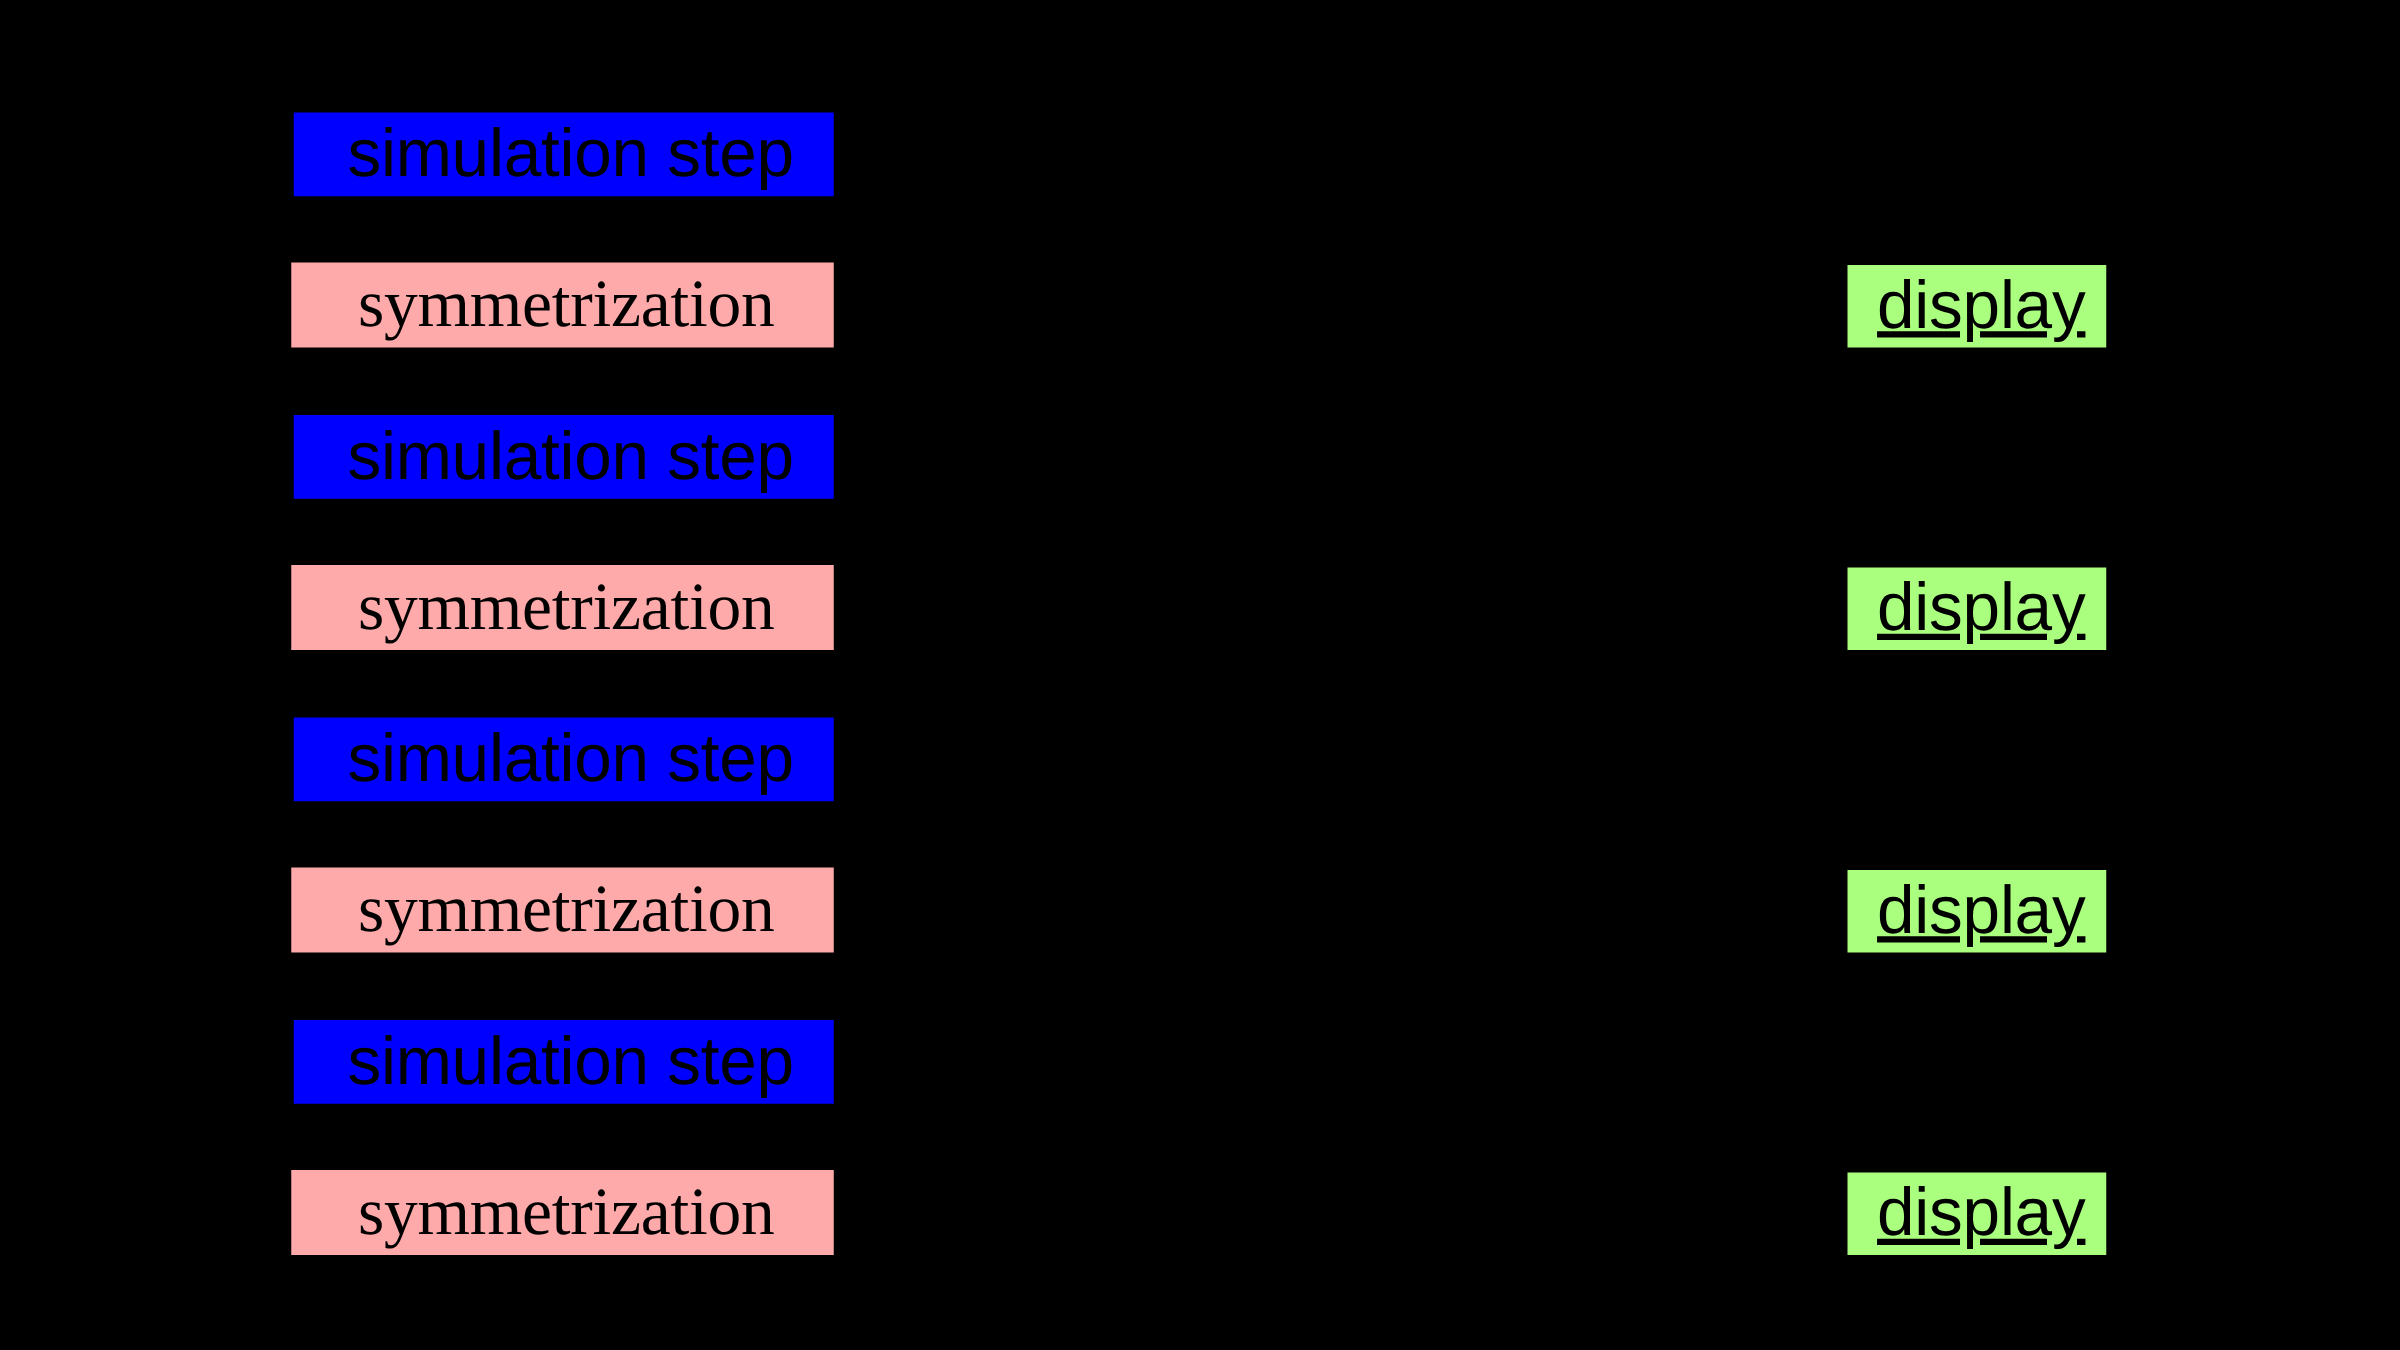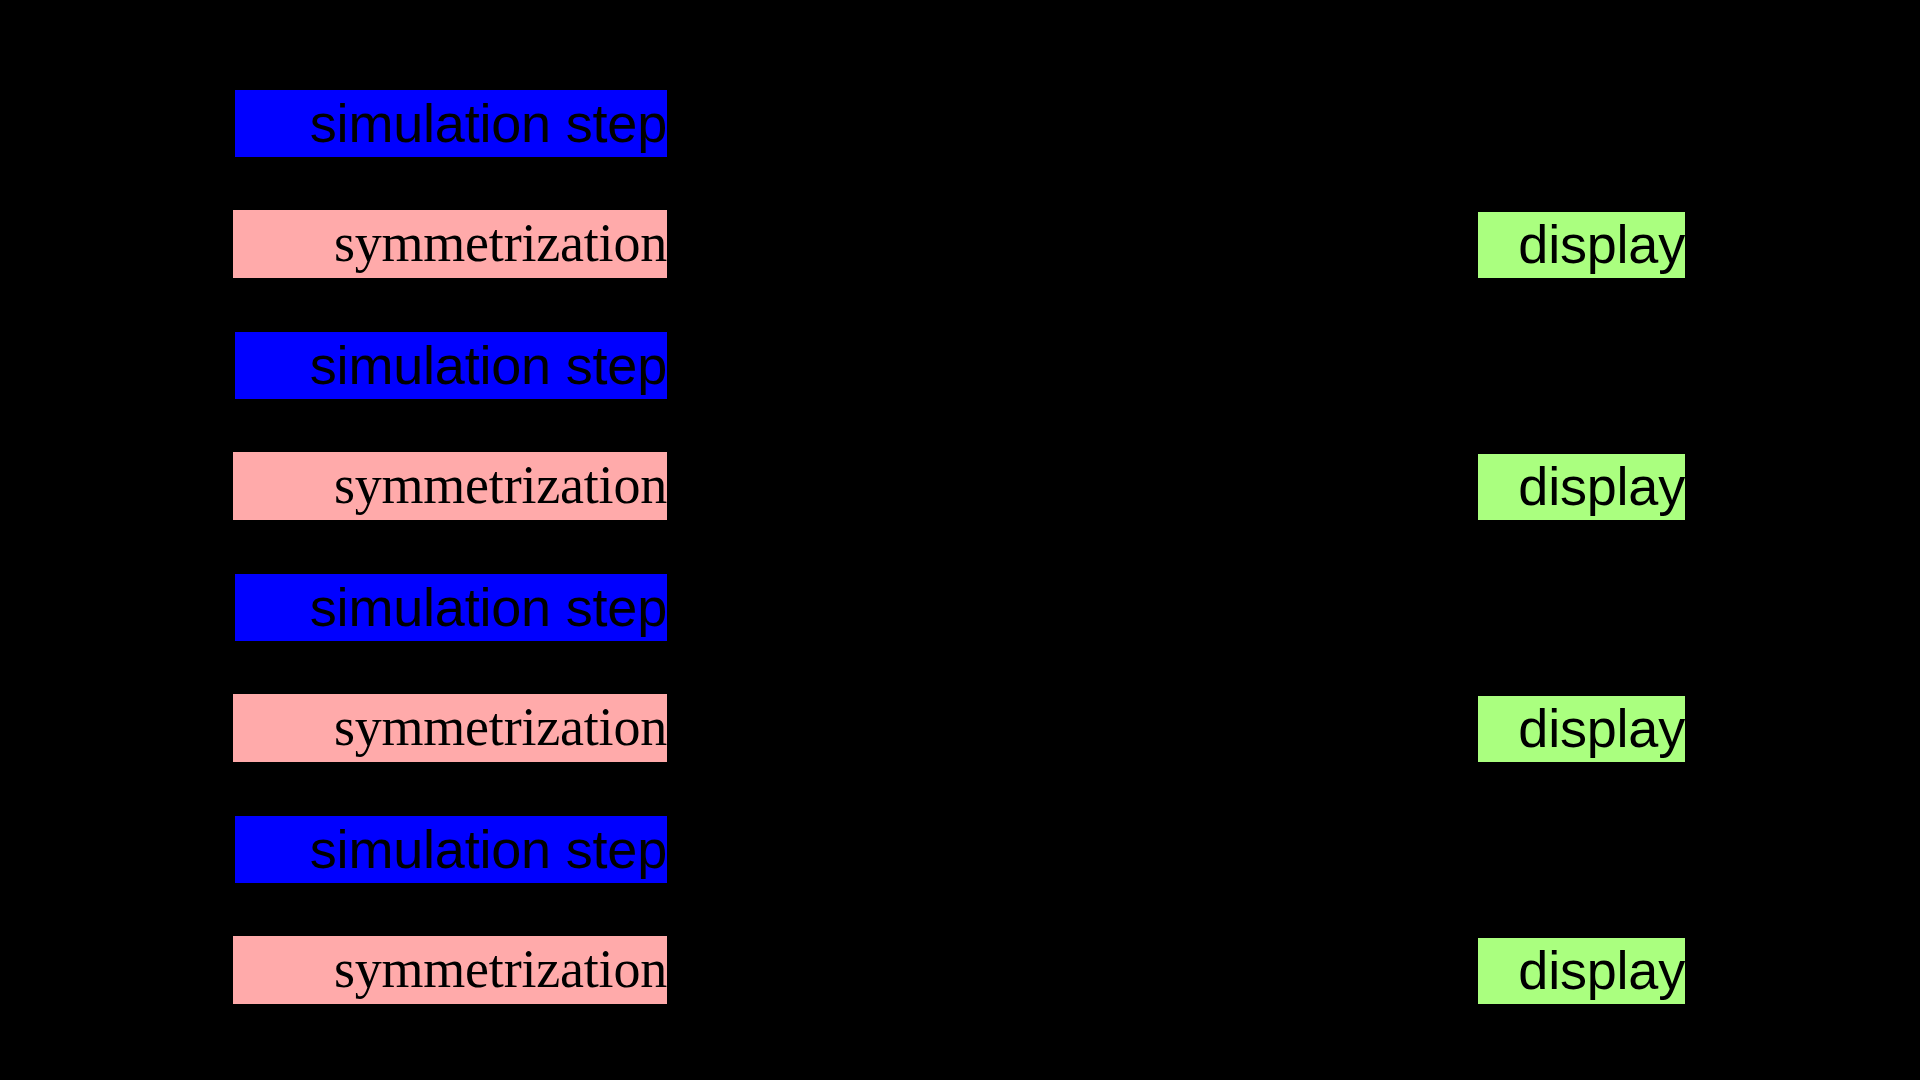--- a/index.html
+++ b/index.html
@@ -18,21 +18,21 @@
     position: relative;
     width: 1920px;
     height: 1080px;
     background: #000000;
   }
   .node {
     position: absolute;
     box-sizing: border-box;
     display: flex;
     align-items: center;
-    justify-content: flex-end;
+    justify-content: center;
     color: #000000;
     font-size: 54px;
     line-height: 1;
     letter-spacing: -0.2px;
     white-space: nowrap;
     overflow: visible;
     font-weight: 400;
   }
   .node .node-label {
     display: block;
@@ -43,20 +43,21 @@
     padding-left: 11px;
   }
   .lane-sym {
     background: #FFAAAA;
     padding-left: 6px;
     font-family: Liberation Serif, serif;
   }
   .lane-disp {
     background: #AAFF7F;
     padding-left: 7px;
+    text-decoration: underline;
   }
 </style>
 </head>
 <body>
 
 <div id="canvas" style="background: rgb(0, 0, 0);">
     <div class="node lane-sim" style="left: 235px; top: 90px; width: 432px; height: 67px; background: rgb(0, 0, 255); color: rgb(0, 0, 0);">
       <span class="node-label">simulation step</span>
     </div>
     <div class="node lane-sym" style="left: 233px; top: 210px; width: 434px; height: 68px; background: rgb(255, 170, 170); color: rgb(0, 0, 0);">

